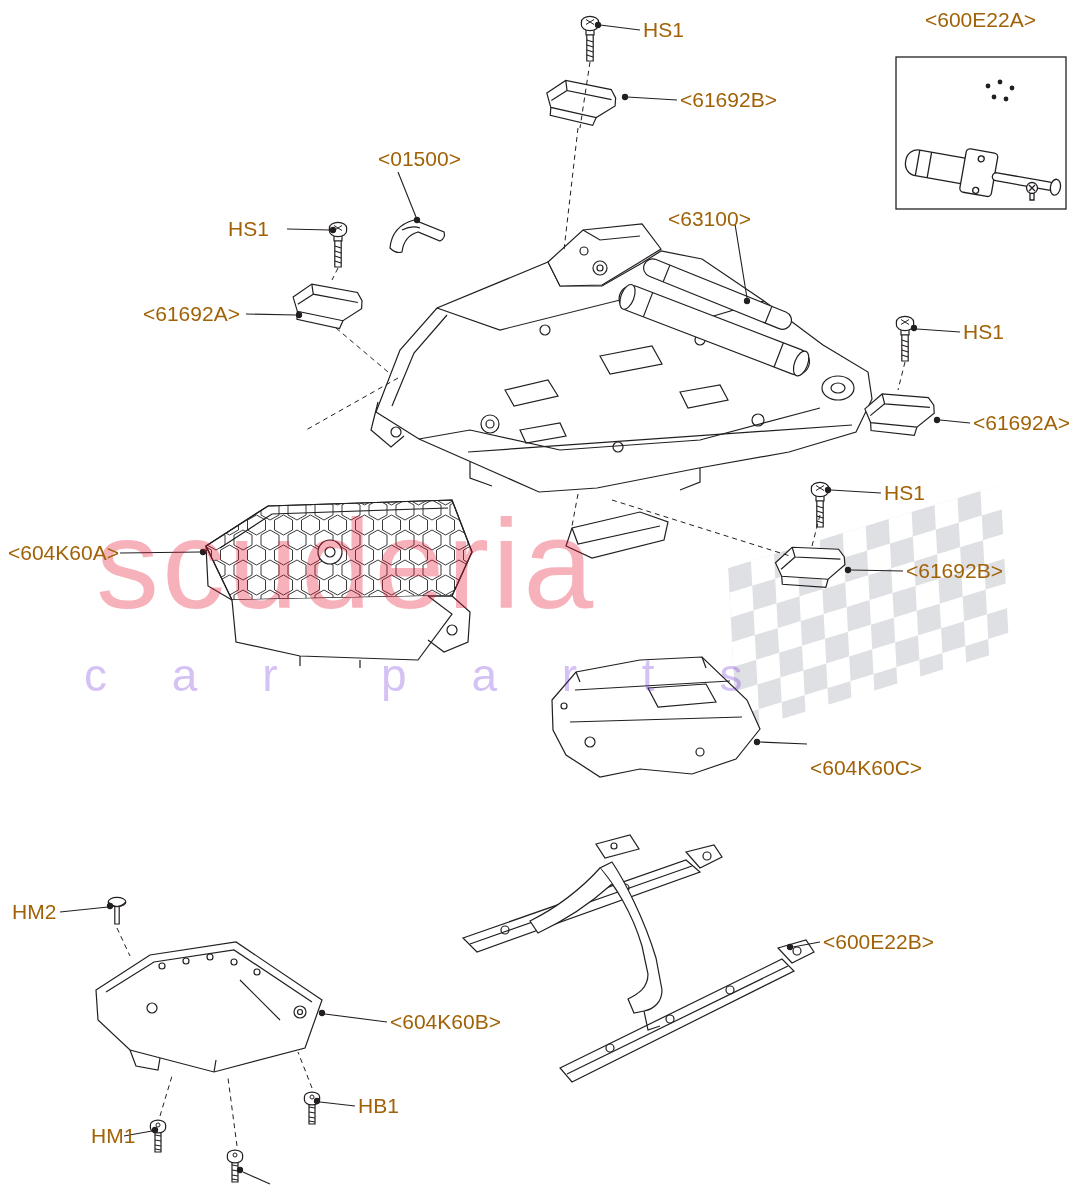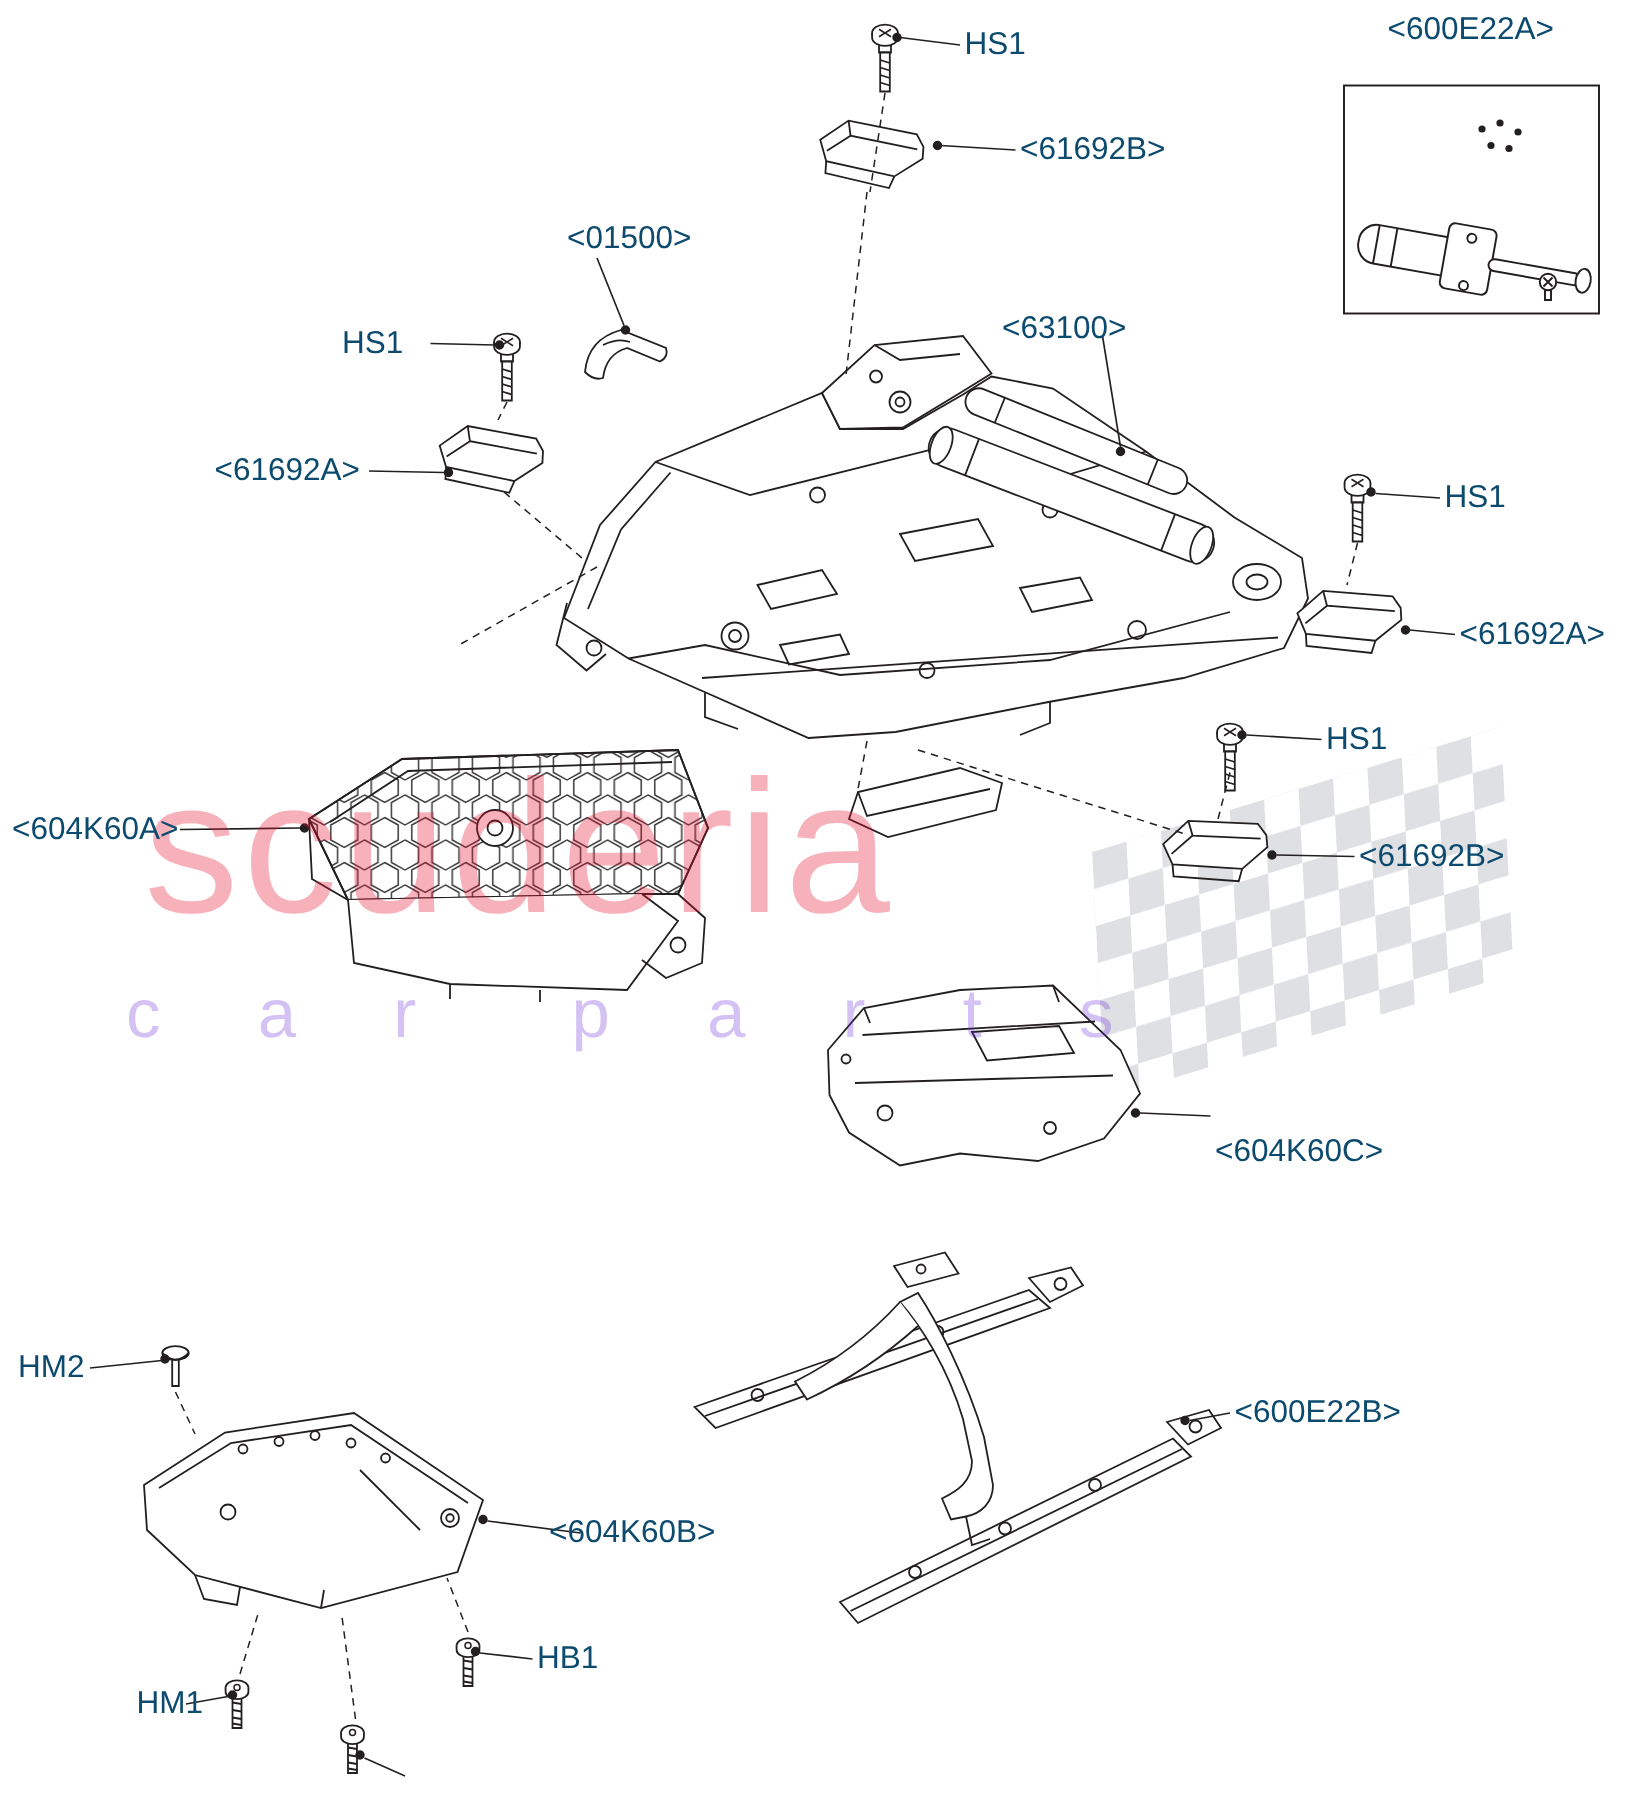--- a/index.html
+++ b/index.html
@@ -4,21 +4,21 @@
 <style>
   html,body{margin:0;padding:0;background:#fff;}
   .stage{position:relative;width:1086px;height:1200px;background:#fff;overflow:hidden;
          font-family:"Liberation Sans",sans-serif;}
   .art{position:absolute;left:0;top:0;z-index:1;}
   .watermark{position:absolute;left:0;top:0;width:100%;height:100%;z-index:2;pointer-events:none;}
   .wm1{position:absolute;left:96px;top:492px;font-size:126px;font-weight:normal;
        color:#e8112d;opacity:.32;letter-spacing:3px;white-space:pre;}
   .wm2{position:absolute;left:84px;top:648px;font-size:46px;color:#6d28d9;opacity:.28;
        letter-spacing:26px;white-space:pre;}
-  .label{position:absolute;z-index:3;color:#0c4a6e;font-size:21px;white-space:nowrap;cursor:pointer;}
+  .label{position:absolute;z-index:3;color:#a16207;font-size:21px;white-space:nowrap;cursor:pointer;}
 </style>
 </head>
 <body>
 
 <div class="stage">
 
 <svg class="art" width="1086" height="1200" viewBox="0 0 1086 1200">
   <defs>
     <pattern id="chk" width="48" height="48" patternUnits="userSpaceOnUse">
       <rect width="24" height="24" fill="#aab0ba"></rect>
@@ -283,18 +283,18 @@
 <div class="label" style="left:668px;top:207px">&lt;63100&gt;</div>
 <div class="label" style="left:143px;top:302px">&lt;61692A&gt;</div>
 <div class="label" style="left:963px;top:320px">HS1</div>
 <div class="label" style="left:973px;top:411px">&lt;61692A&gt;</div>
 <div class="label" style="left:884px;top:481px">HS1</div>
 <div class="label" style="left:906px;top:559px">&lt;61692B&gt;</div>
 <div class="label" style="left:8px;top:541px">&lt;604K60A&gt;</div>
 <div class="label" style="left:810px;top:756px">&lt;604K60C&gt;</div>
 <div class="label" style="left:12px;top:900px">HM2</div>
 <div class="label" style="left:823px;top:930px">&lt;600E22B&gt;</div>
-<div class="label" style="left:366px;top:1010px">&lt;604K60B&gt;</div>
+<div class="label" style="left:390px;top:1010px">&lt;604K60B&gt;</div>
 <div class="label" style="left:91px;top:1124px">HM1</div>
 <div class="label" style="left:358px;top:1094px">HB1</div>
 <div class="label" style="left:273px;top:1222px">HB2</div>
 
 </div>
 
 </body></html>

